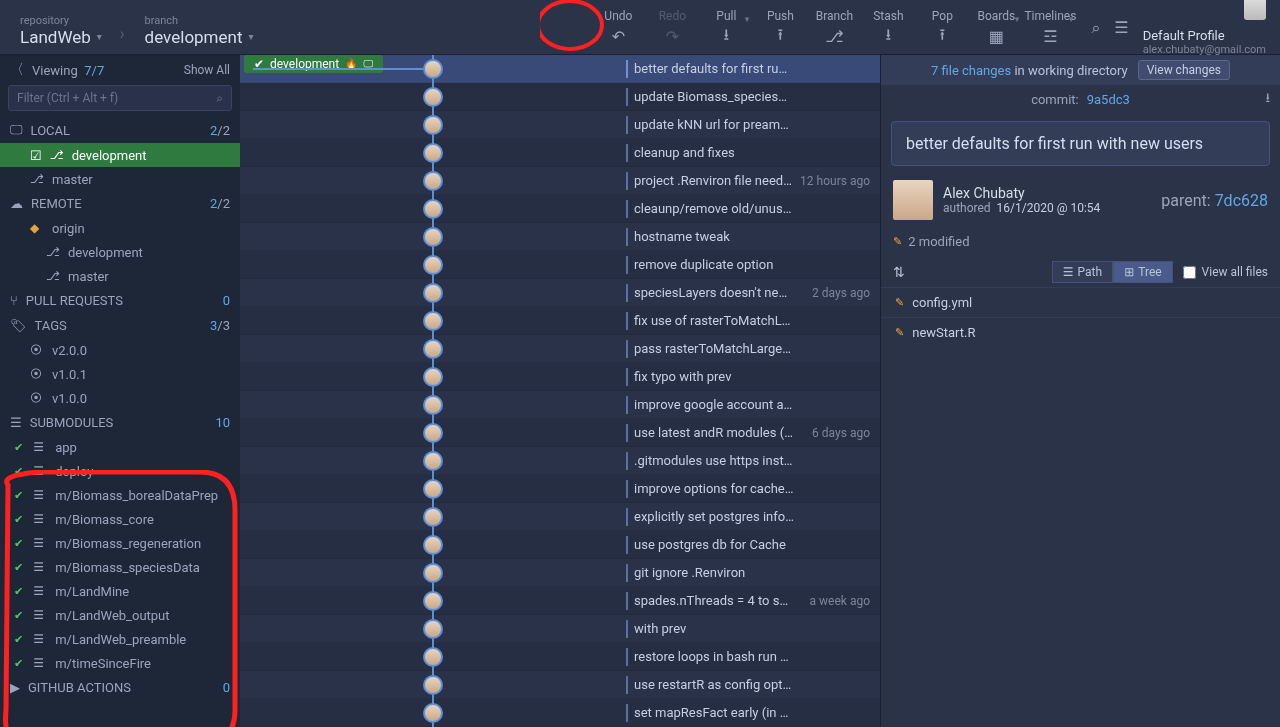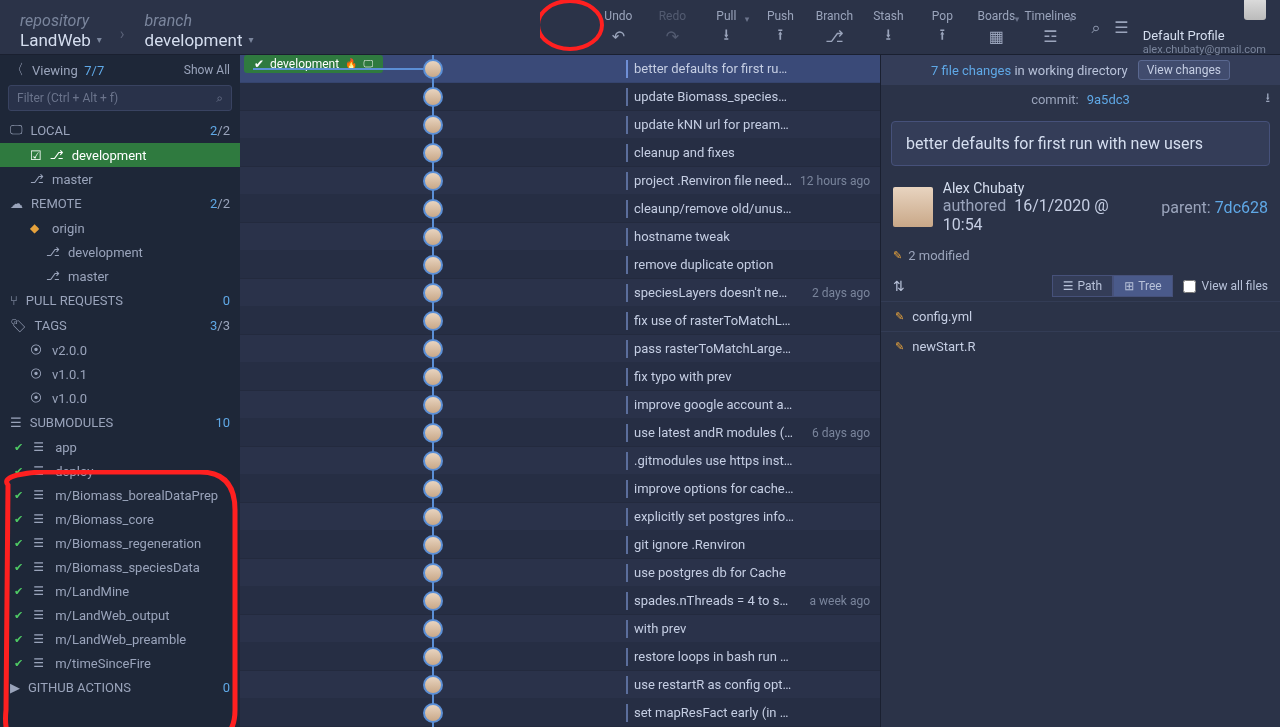--- a/index.html
+++ b/index.html
@@ -1,20 +1,20 @@
 <!DOCTYPE html>
 <html><head>
 <meta charset="utf-8">
 <style>
 * { margin:0; padding:0; box-sizing:border-box; font-family:-apple-system,BlinkMacSystemFont,"Segoe UI",Roboto,sans-serif; }
 body { background:#2b3348; color:#b8c2d9; font-size:13px; overflow:hidden; width:1280px; height:727px; position:relative; }
 .topbar { height:55px; background:#2b3348; display:flex; align-items:stretch; border-bottom:1px solid #1a2030; }
 .tb-left { display:flex; align-items:center; }
 .tb-crumb { padding:6px 18px 0 20px; display:flex; flex-direction:column; justify-content:center; }
-.tb-label { font-size:16px; color:#7a859c;font-style:italic; }
+.tb-label { font-size:11px; color:#7a859c; }
 .tb-value { font-size:17px; color:#d5deef; display:flex; align-items:center; gap:6px; }
 .chev { font-size:10px; color:#7a859c; }
 .sep { color:#5a6278; font-size:16px; padding:12px 0 0 0; }
 .tb-tools { display:flex; margin-left:auto; }
 .tool { width:54px; display:flex; flex-direction:column; align-items:center; justify-content:center; gap:4px; color:#9aa4bb; font-size:12px; position:relative; }
 .tool-ic { font-size:16px; height:18px; display:flex; align-items:center; }
 .tool.dis { opacity:.35; }
 .tool .mini-chev { position:absolute; right:4px; top:14px; font-size:9px; color:#6b748c; }
 .tb-right { display:flex; align-items:center; gap:14px; padding:0 14px; }
 .icn { font-size:16px; color:#9aa4bb; cursor:pointer; }
@@ -53,21 +53,21 @@
 .status { height:30px; display:flex; align-items:center; justify-content:center; gap:10px; background:#343d58; font-size:13px; }
 .status .blue { color:#5fa8e6; }
 .btn { background:#414c6e; border:1px solid #5a6890; padding:2px 8px; border-radius:3px; font-size:12px; color:#c5cee3; }
 .commit-line { height:28px; display:flex; align-items:center; justify-content:center; gap:8px; font-size:13px; color:#9aa4bb; position:relative; }
 .commit-line .hash { color:#5fa8e6; }
 .commit-line .dl { position:absolute; right:10px; }
 .title-box { margin:8px 10px; background:#343d58; border:1px solid #46517a; border-radius:4px; padding:12px 14px; font-size:16px; color:#d5deef; }
 .author-row { display:flex; padding:6px 12px; gap:10px; align-items:center; }
 .author-av { width:40px; height:40px; background:linear-gradient(#e8d4c0,#c9a888); border-radius:2px; }
 .author-info .aname { font-size:14px; color:#d5deef; }
-.author-info .adate { font-size:16px; color:#9aa4bb; }
+.author-info .adate { font-size:12px; color:#9aa4bb; }
 .parent-box { margin-left:auto; text-align:right; font-size:16px; color:#9aa4bb; }
 .parent-box .phash { color:#5fa8e6; }
 .mod-row { padding:8px 12px; font-size:13px; color:#9aa4bb; display:flex; align-items:center; gap:6px; }
 .file-tools { display:flex; padding:4px 12px; align-items:center; gap:10px; }
 .file-tools .sort { font-size:14px; }
 .file-tools .tabs { margin-left:auto; display:flex; }
 .tab-btn { background:#343d58; padding:3px 10px; font-size:12px; border:1px solid #46517a; display:flex; gap:4px; align-items:center; }
 .tab-btn.active { background:#4a5a8a; }
 .view-all { display:flex; align-items:center; gap:6px; font-size:12px; }
 .file-item { padding:7px 14px; font-size:13px; color:#c5cee3; display:flex; align-items:center; gap:8px; border-top:1px solid #333c55; }
@@ -448,31 +448,31 @@
         <div class="commit-msg">explicitly set postgres info using env vars</div>
         <div class="time-cell"></div>
       </div>
       <div class="commit-row ">
         <div style="width:180px;flex-shrink:0"></div>
         <div style="width:32px;position:relative;height:28px;flex-shrink:0">
           <div class="graph-line"></div>
           <div class="graph-dot"></div>
         </div>
         <div style="width:170px;flex-shrink:0"></div>
+        <div class="commit-msg">use postgres db for Cache</div>
+        <div class="time-cell"></div>
+      </div>
+      <div class="commit-row ">
+        <div style="width:180px;flex-shrink:0"></div>
+        <div style="width:32px;position:relative;height:28px;flex-shrink:0">
+          <div class="graph-line"></div>
+          <div class="graph-dot"></div>
+        </div>
+        <div style="width:170px;flex-shrink:0"></div>
         <div class="commit-msg">git ignore .Renviron</div>
-        <div class="time-cell"></div>
-      </div>
-      <div class="commit-row ">
-        <div style="width:180px;flex-shrink:0"></div>
-        <div style="width:32px;position:relative;height:28px;flex-shrink:0">
-          <div class="graph-line"></div>
-          <div class="graph-dot"></div>
-        </div>
-        <div style="width:170px;flex-shrink:0"></div>
-        <div class="commit-msg">use postgres db for Cache</div>
         <div class="time-cell"></div>
       </div>
       <div class="commit-row ">
         <div style="width:180px;flex-shrink:0"></div>
         <div style="width:32px;position:relative;height:28px;flex-shrink:0">
           <div class="graph-line"></div>
           <div class="graph-dot"></div>
         </div>
         <div style="width:170px;flex-shrink:0"></div>
         <div class="commit-msg">spades.nThreads = 4 to spe…</div>

